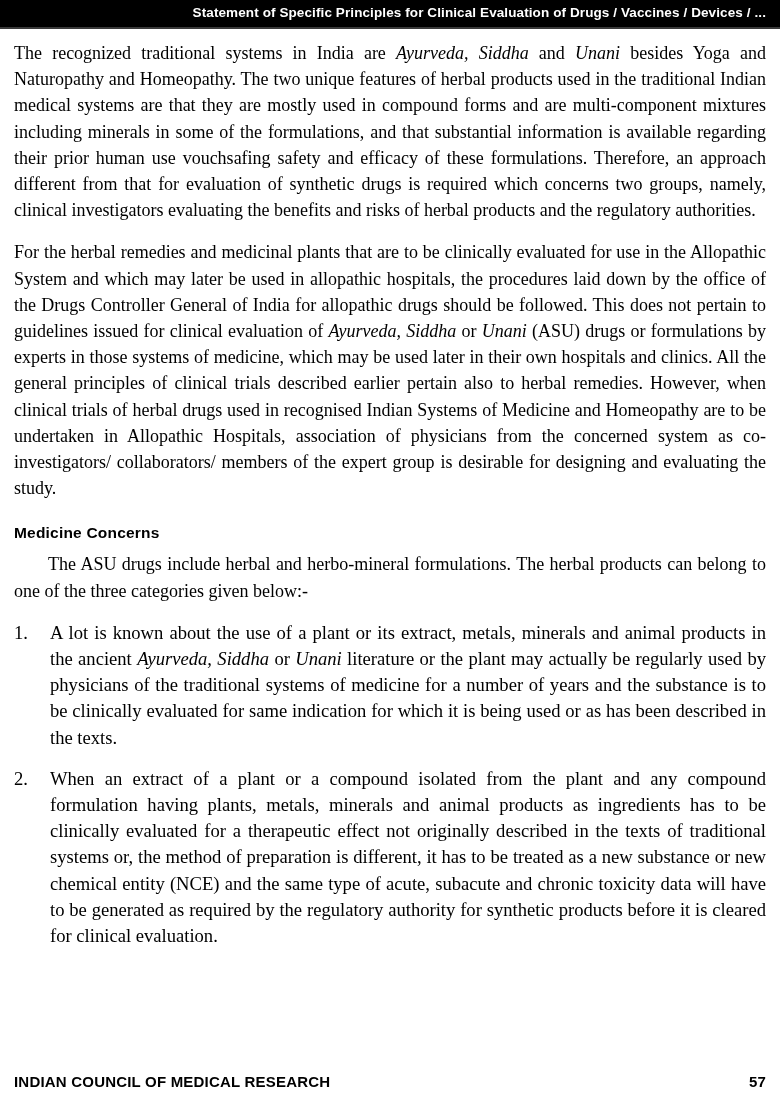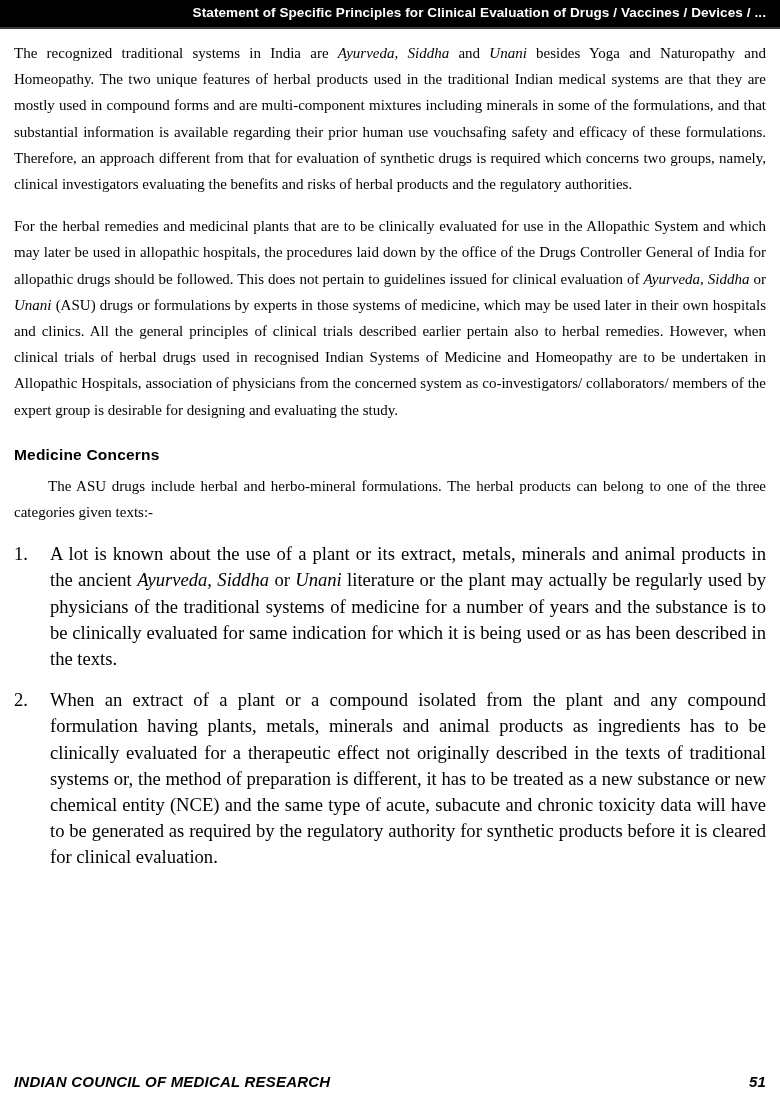--- a/index.html
+++ b/index.html
@@ -50,21 +50,21 @@
   
   .content {
     position: absolute;
     top: 40px;
     left: 14px;
     width: 752px;
   }
 
   p.body-para {
     margin: 0 0 16px 0;
-    font-size: 15px;
+    font-size: 18px;
     line-height: 26.2px;
     text-align: justify;
     text-justify: inter-word;
     hyphens: none;
   }
   p.body-para.indented {
     text-indent: 34px;
   }
   p.body-para.tight {
     margin-bottom: 22px;
@@ -116,52 +116,51 @@
     right: 14px;
     bottom: 18px;
     height: 22px;
     font-family: "Liberation Sans", "DejaVu Sans", sans-serif;
     font-weight: bold;
     font-size: 15px;
     letter-spacing: 0.2px;
     display: flex;
     justify-content: space-between;
     align-items: flex-end;
-    font-style: italic;
   }
   .footer-org { white-space: nowrap; }
   .footer-page-number { white-space: nowrap; }
 </style>
 </head>
 <body>
 
 <div class="page-header">
   <div class="page-header-title">Statement of Specific Principles for Clinical Evaluation of Drugs / Vaccines / Devices / ...</div>
 </div>
 <div class="header-rule"></div>
 
 <div class="content">
 
   <p class="body-para"><span>The recognized traditional systems in India are </span><span class="ital">Ayurveda, Siddha</span><span> and </span><span class="ital">Unani</span><span> besides Yoga and Naturopathy and Homeopathy. The two unique features of herbal products used in the traditional Indian medical systems are that they are mostly used in compound forms and are multi-component mixtures including minerals in some of the formulations, and that substantial information is available regarding their prior human use vouchsafing safety and efficacy of these formulations. Therefore, an approach different from that for evaluation of synthetic drugs is required which concerns two groups, namely, clinical investigators evaluating the benefits and risks of herbal products and the regulatory authorities.</span></p>
 
   <p class="body-para tight"><span>For the herbal remedies and medicinal plants that are to be clinically evaluated for use in the Allopathic System and which may later be used in allopathic hospitals, the procedures laid down by the office of the Drugs Controller General of India for allopathic drugs should be followed. This does not pertain to guidelines issued for clinical evaluation of </span><span class="ital">Ayurveda, Siddha</span><span> or </span><span class="ital">Unani</span><span> (ASU) drugs or formulations by experts in those systems of medicine, which may be used later in their own hospitals and clinics. All the general principles of clinical trials described earlier pertain also to herbal remedies. However, when clinical trials of herbal drugs used in recognised Indian Systems of Medicine and Homeopathy are to be undertaken in Allopathic Hospitals, association of physicians from the concerned system as co-investigators/ collaborators/ members of the expert group is desirable for designing and evaluating the study.</span></p>
 
   <h2 class="section-heading">Medicine Concerns</h2>
 
-  <p class="body-para indented"><span>The ASU drugs include herbal and herbo-mineral formulations. The herbal products can belong to one of the three categories given texts:-</span></p>
+  <p class="body-para indented"><span>The ASU drugs include herbal and herbo-mineral formulations. The herbal products can belong to one of the three categories given below:-</span></p>
 
   <ol class="numbered-list">
     <li>
       <span class="marker">1.</span>
       <span class="list-item-text"><span>A lot is known about the use of a plant or its extract, metals, minerals and animal products in the ancient </span><span class="ital">Ayurveda, Siddha</span><span> or </span><span class="ital">Unani</span><span> literature or the plant may actually be regularly used by physicians of the traditional systems of medicine for a number of years and the substance is to be clinically evaluated for same indication for which it is being used or as has been described in the texts.</span></span>
     </li>
     <li>
       <span class="marker">2.</span>
       <span class="list-item-text"><span>When an extract of a plant or a compound isolated from the plant and any compound formulation having plants, metals, minerals and animal products as ingredients has to be clinically evaluated for a therapeutic effect not originally described in the texts of traditional systems or, the method of preparation is different, it has to be treated as a new substance or new chemical entity (NCE) and the same type of acute, subacute and chronic toxicity data will have to be generated as required by the regulatory authority for synthetic products before it is cleared for clinical evaluation.</span></span>
     </li>
   </ol>
 
 </div>
 
 <div class="page-footer">
   <span class="footer-org">INDIAN COUNCIL OF MEDICAL RESEARCH</span>
-  <span class="footer-page-number">51</span>
+  <span class="footer-page-number">57</span>
 </div>
 
 </body></html>

